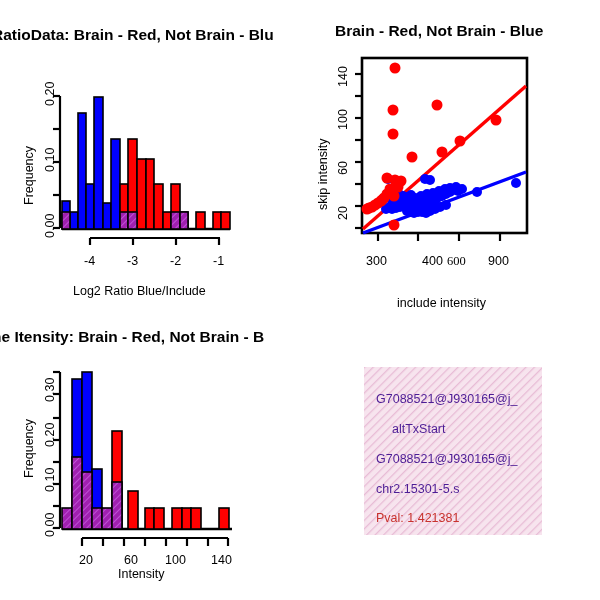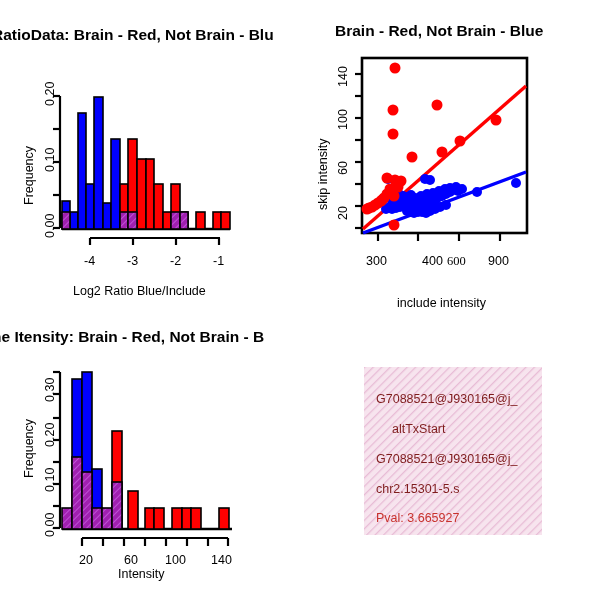--- a/index.html
+++ b/index.html
@@ -60,21 +60,21 @@
     transform: rotate(-90deg);
   }
   svg { display: block; }
   .infobox {
     position: absolute;
     box-sizing: border-box;
   }
   .infobox-line {
     position: absolute;
     font-size: 12.5px;
-    color: #7f1d1d;
+    color: #4c1d95;
     white-space: nowrap;
   }
   .infobox-line.pval {
     color: #c8322d;
   }
 </style>
 </head>
 <body>
 
 <div class="page">
@@ -387,16 +387,16 @@
           </pattern>
         </defs>
         <rect x="0" y="0" width="178" height="168" fill="url(#hatchPink)"></rect>
       </svg>
     </div>
 
     <div class="infobox-line" style="left:76px; top:82px;">G7088521@J930165@j_</div>
     <div class="infobox-line" style="left:92px; top:112px;">altTxStart</div>
     <div class="infobox-line" style="left:76px; top:142px;">G7088521@J930165@j_</div>
     <div class="infobox-line" style="left:76px; top:172px;">chr2.15301-5.s</div>
-    <div class="infobox-line pval" style="left:76px; top:201px;">Pval: 3.665927</div>
+    <div class="infobox-line pval" style="left:76px; top:201px;">Pval: 1.421381</div>
   </div>
 
 </div>
 
 </body></html>

